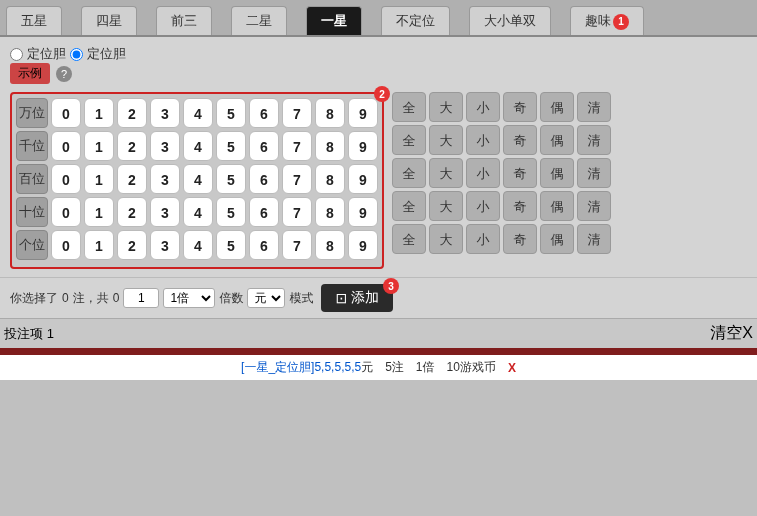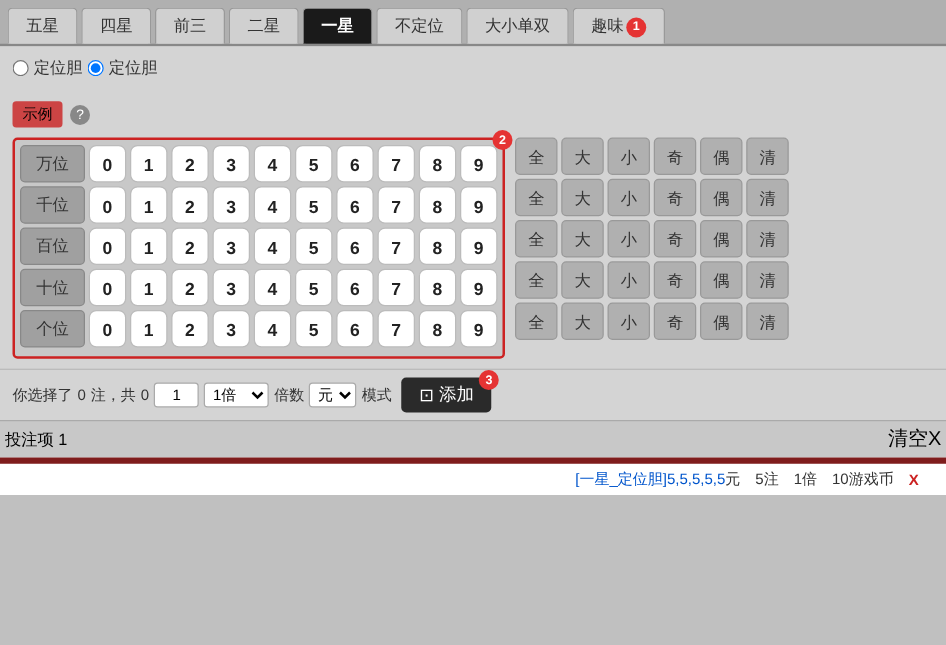--- a/index.html
+++ b/index.html
@@ -10,21 +10,21 @@
       font-family: 'SimHei', 'Microsoft YaHei', sans-serif;
       font-size: 13px;
       overflow: hidden;
     }
 
     
     .tab-bar {
       display: flex;
       background: #b0b0b0;
       padding: 6px 6px 0 6px;
-      gap: 3px;
+      gap: 19px;
       align-items: flex-end;
       border-bottom: 2px solid #888;
     }
     .tab {
       padding: 5px 14px;
       background: #d0d0d0;
       border: 1px solid #999;
       border-bottom: none;
       border-radius: 4px 4px 0 0;
       cursor: pointer;
@@ -52,21 +52,21 @@
     .main {
       background: #d4d4d4;
       padding: 8px 10px;
     }
 
     
     .radio-row {
       display: flex;
       align-items: center;
       gap: 4px;
-      margin-bottom: 18px;
+      margin-bottom: 0;
       font-size: 13px;
     }
     .radio-row input[type=radio] { cursor: pointer; }
     .radio-label { cursor: pointer; color: #333; }
 
     
     .info-text {
       font-size: 12px;
       color: #333;
       margin-bottom: 8px;
@@ -110,21 +110,21 @@
       padding: 4px;
     }
 
     .grid-row {
       display: flex;
       align-items: center;
       margin-bottom: 3px;
       gap: 3px;
     }
     .row-label {
-      width: 52px;
+      width: 32px;
       text-align: center;
       background: #a0a0a0;
       border: 1px solid #888;
       border-radius: 4px;
       padding: 5px 2px;
       font-size: 13px;
       color: #333;
       cursor: pointer;
     }
     .num-btn {
@@ -217,26 +217,26 @@
       border-top: 1px solid #aaa;
       font-size: 13px;
     }
     .clear-btn {
       color: #000000;
       cursor: pointer;
       font-size: 16px;
     }
     .bet-list {
       background: #fff;
-      border-top: 5px solid #7f1d1d;
-      padding: 4px 22px;
-      font-size: 12px;
-      display: flex;
-      align-items: center;
-      justify-content: flex-end;
+      border-top: 7px solid #7f1d1d;
+      padding: 4px 8px;
+      font-size: 12px;
+      display: flex;
+      align-items: center;
+      justify-content: center;
       min-height: 28px;
     }
     .bet-tag {
       color: #0055cc;
     }
     .bet-meta {
       color: #333;
       display: flex;
       gap: 12px;
       align-items: center;

